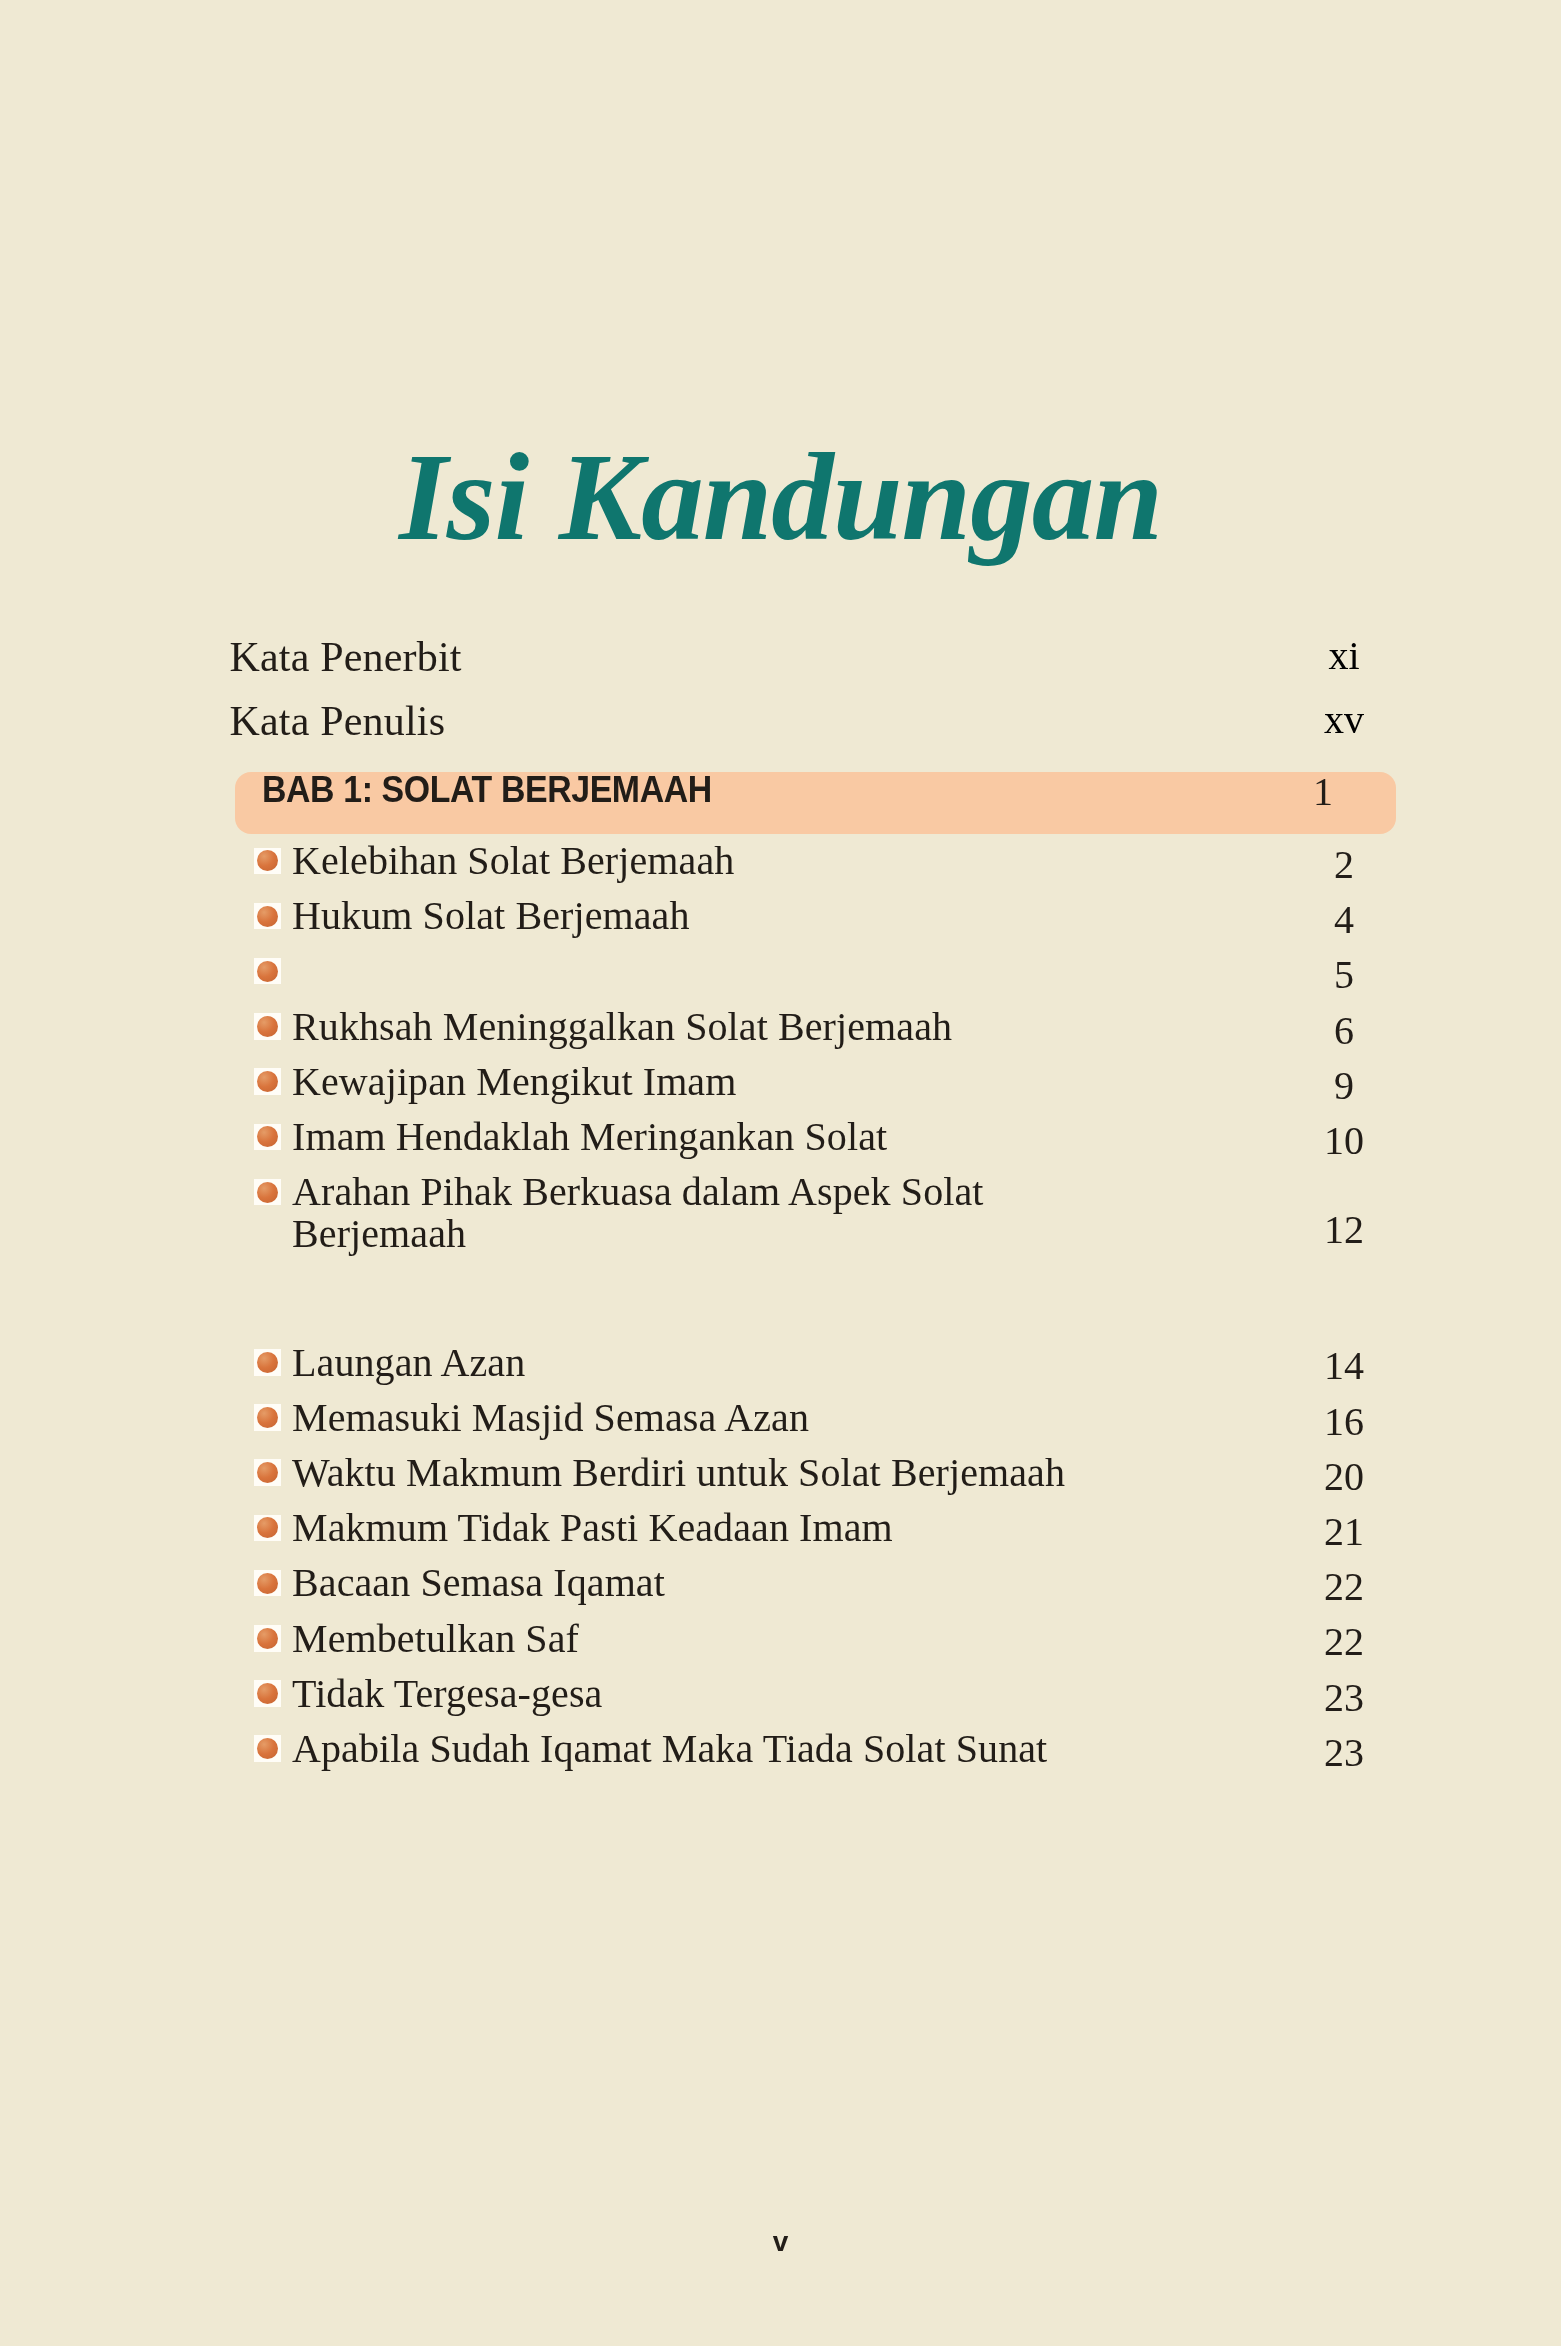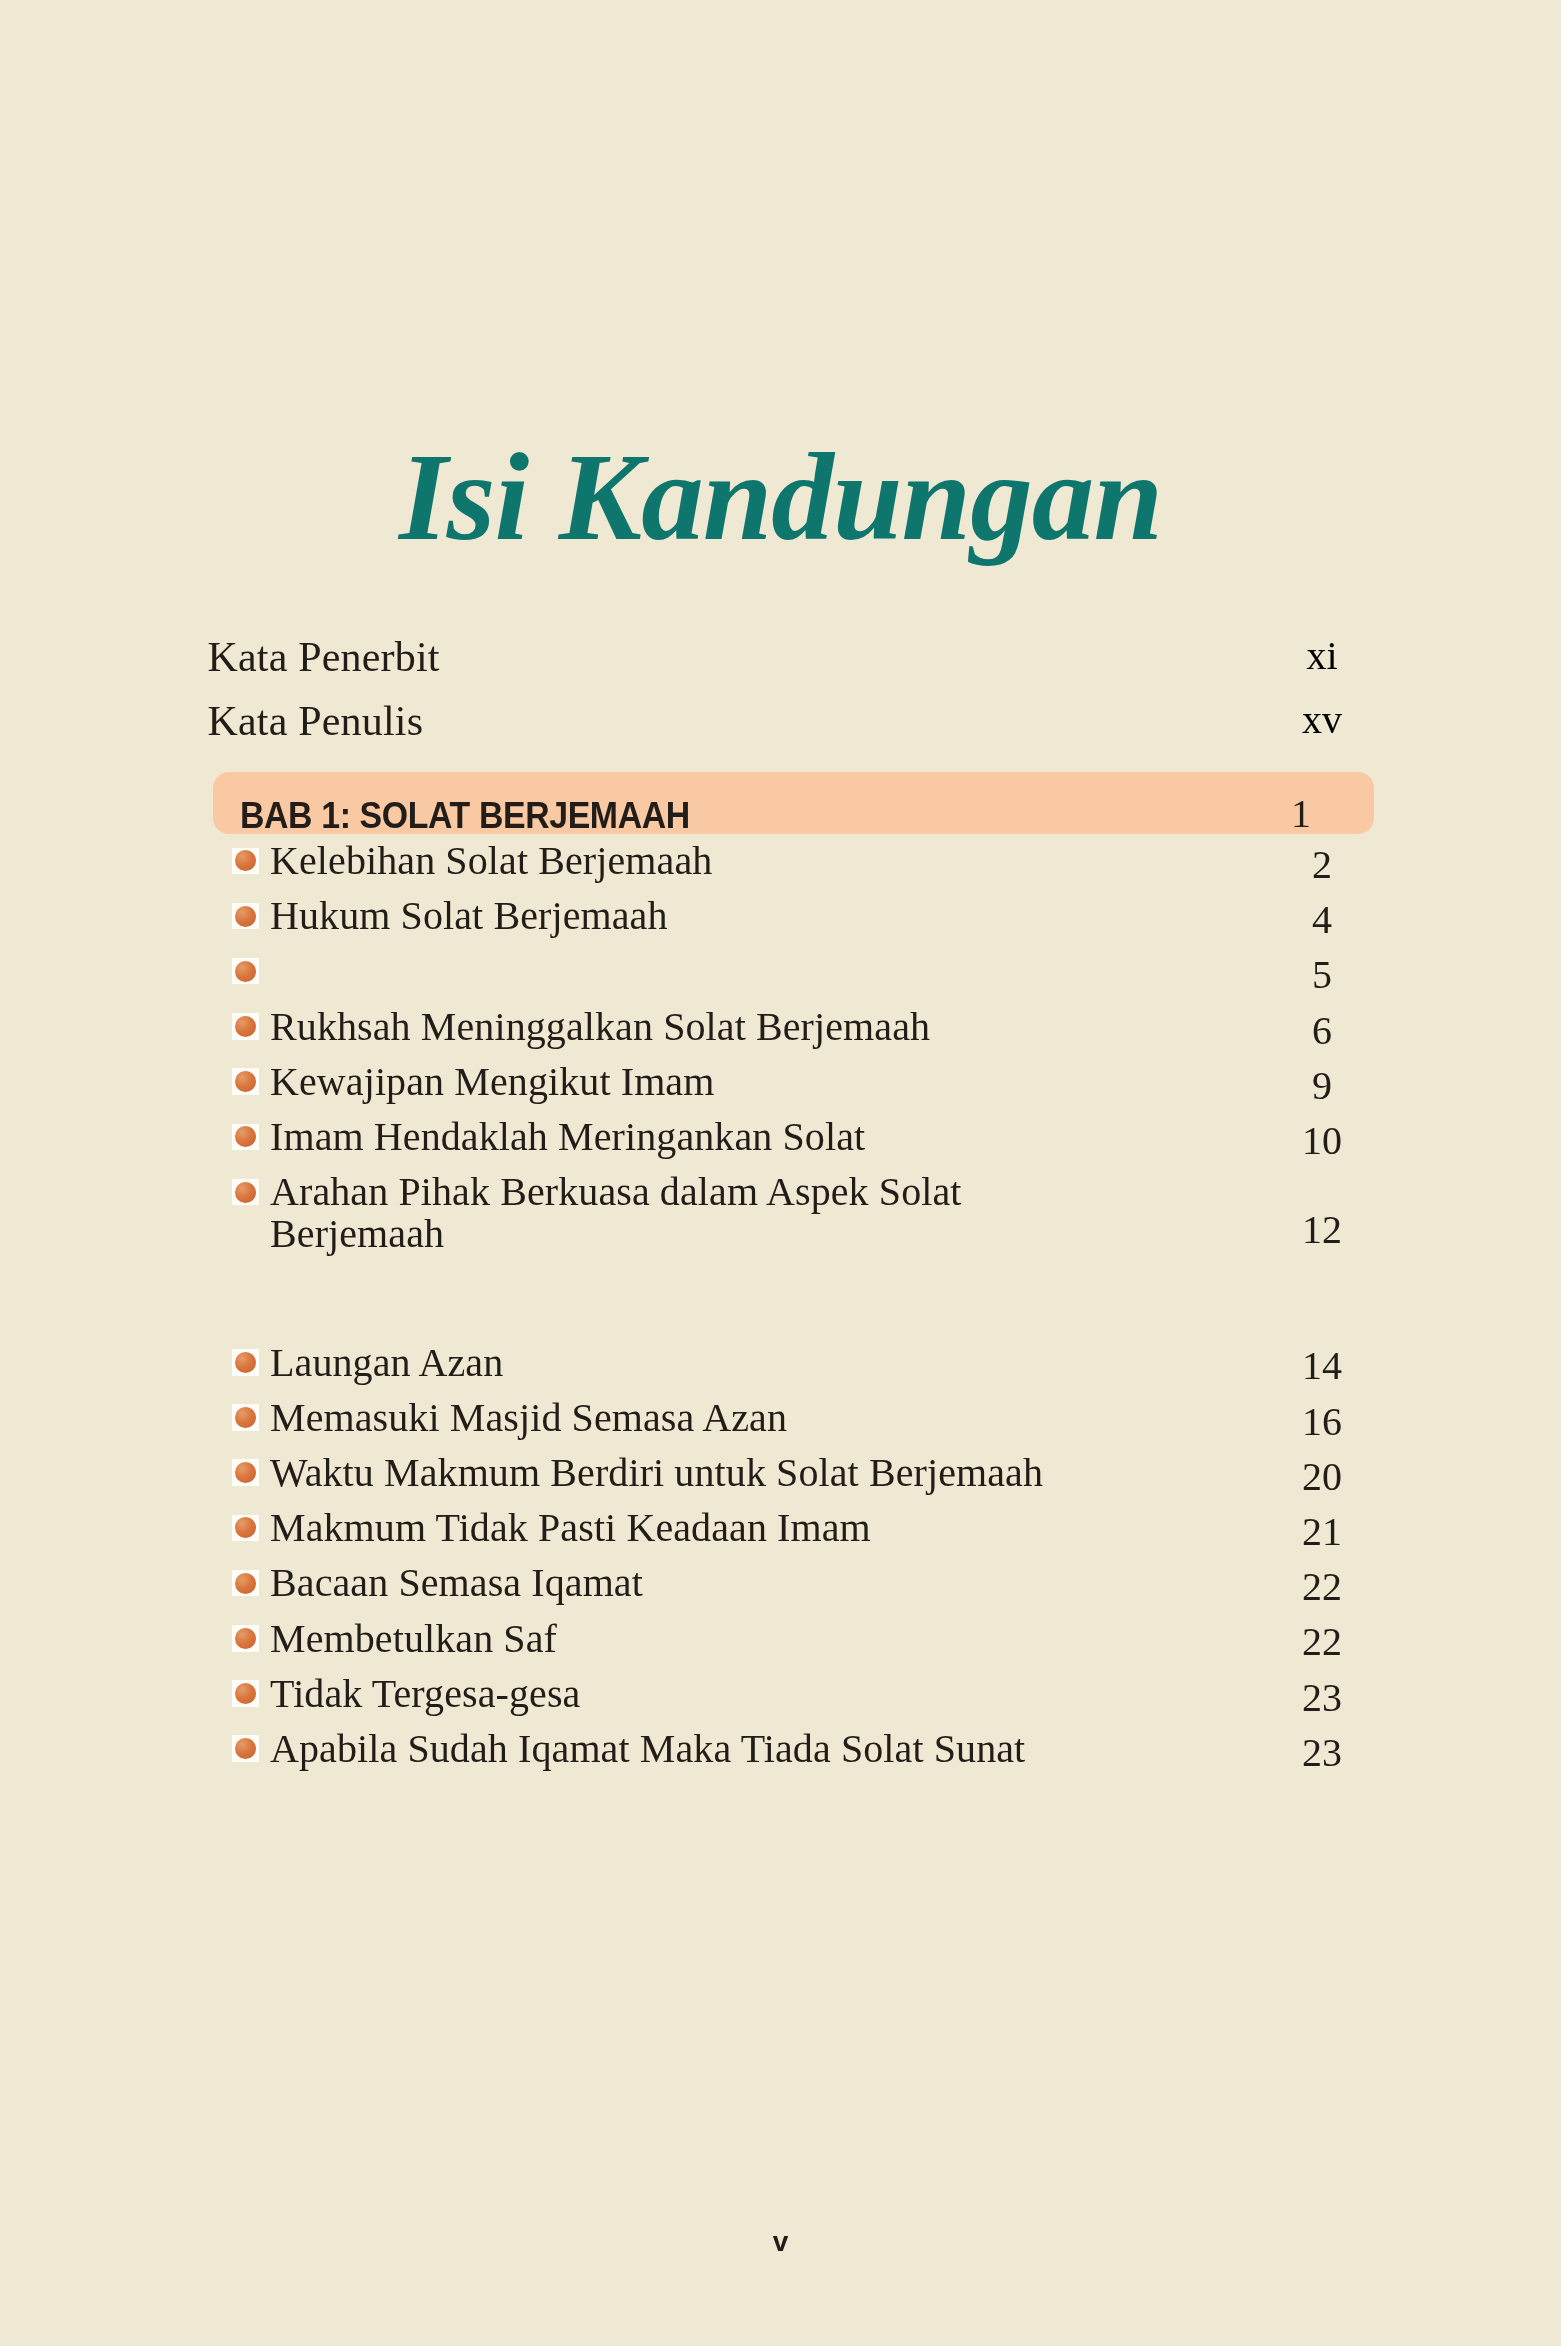--- a/index.html
+++ b/index.html
@@ -38,21 +38,21 @@
     font-size: 125px;
     line-height: 1.05;
     letter-spacing: -0.9px;
     white-space: nowrap;
   }
 
   
   .toc-body {
     position: absolute;
     top: 636px;
-    left: 196px;
+    left: 218px;
     width: 1178px;
   }
 
   
   .front-row {
     position: relative;
     display: flex;
     align-items: baseline;
     height: 64px;
     padding-left: 11.4px;
@@ -76,21 +76,21 @@
   
   .chapter-bar {
     position: relative;
     height: 62px;
     margin-top: 7.6px;
     margin-left: 17px;
     width: 1161px;
     background: #f9c9a3;
     border-radius: 16px;
     display: flex;
-    align-items: flex-end;
+    align-items: flex-start;
     box-sizing: border-box;
     padding-left: 26.5px;
   }
   .chapter-bar .chapter-label {
     font-family: "Liberation Sans", "DejaVu Sans", sans-serif;
     font-weight: bold;
     font-size: 36px;
     letter-spacing: -0.4px;
     color: #221d18;
     line-height: 1;

